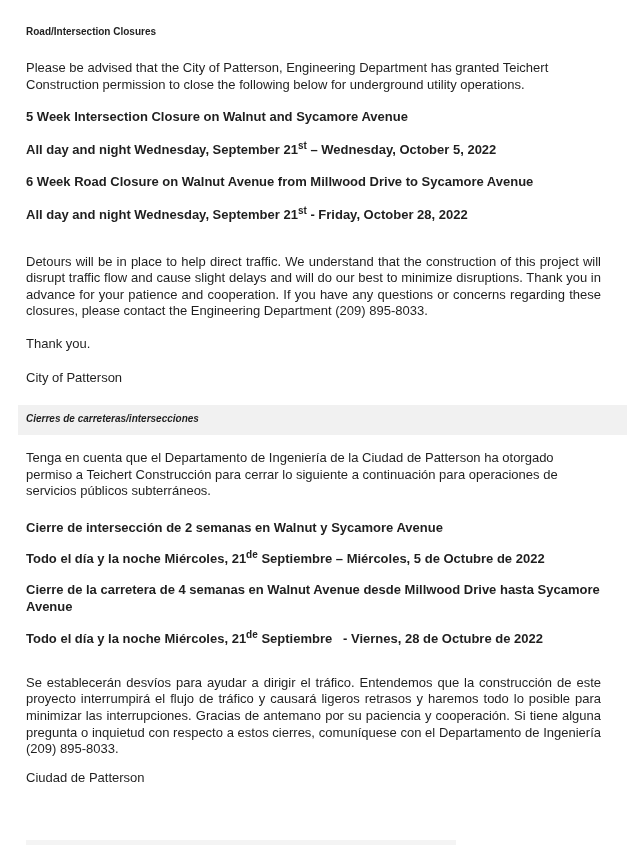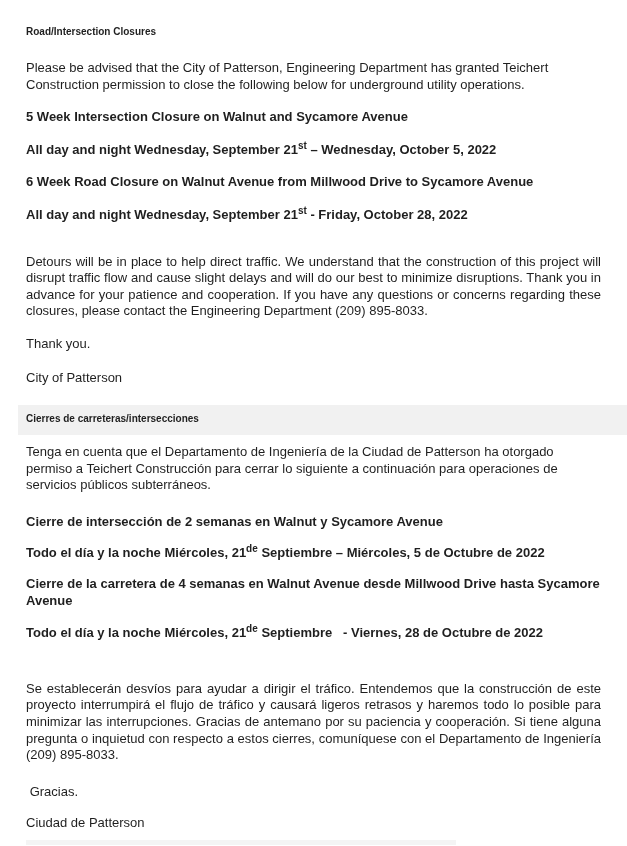--- a/index.html
+++ b/index.html
@@ -22,33 +22,34 @@
   }
   p{margin:0;}
   .intro{margin-bottom:16px;}
   .closure-title{font-weight:bold;}
   .closure-date{font-weight:bold;white-space:pre-wrap;}
   .closure-date sup{font-size:10px;line-height:0;}
   .body-justified{text-align:justify;}
   .thanks{white-space:pre-wrap;}
   .band{
     background:var(--band);
-    margin:0 -26px 9px -8px;
+    margin:0 -26px 15px -8px;
     padding:4px 0 6px 8px;
+    font-style:italic;
   }
   .band .section-heading{margin:0;}
-  .m12{margin-bottom:20px;}
+  .m12{margin-bottom:12px;}
   .m14{margin-bottom:14px;}
   .m15{margin-bottom:15px;}
   .m16{margin-bottom:16px;}
   .m17{margin-bottom:17px;}
   .m19{margin-bottom:19px;}
   .m20{margin-bottom:20px;}
   .m30{margin-bottom:30px;}
-  .m33{margin-bottom:39px;}
+  .m33{margin-bottom:27px;}
   .partial-band{
     position:absolute;left:26px;bottom:1px;width:430px;height:5px;
     background:#f4f4f4;
   }
 </style>
 </head>
 <body>
 
 <div class="doc">
 
@@ -79,19 +80,18 @@
   <p class="closure-title m14">Cierre de intersección de 2 semanas en Walnut y Sycamore Avenue</p>
 
   <p class="closure-date m15"><span>Todo el día y la noche Miércoles, 21</span><sup>de</sup><span> Septiembre – Miércoles, 5 de Octubre de 2022</span></p>
 
   <p class="closure-title m16">Cierre de la carretera de 4 semanas en Walnut Avenue desde Millwood Drive hasta Sycamore Avenue</p>
 
   <p class="closure-date m33"><span>Todo el día y la noche Miércoles, 21</span><sup>de</sup><span> Septiembre   - Viernes, 28 de Octubre de 2022</span></p>
 
   <p class="body-justified m12">Se establecerán desvíos para ayudar a dirigir el tráfico. Entendemos que la construcción de este proyecto interrumpirá el flujo de tráfico y causará ligeros retrasos y haremos todo lo posible para minimizar las interrupciones.  Gracias de antemano por su paciencia y cooperación.  Si tiene alguna pregunta o inquietud con respecto a estos cierres, comuníquese con el Departamento de Ingeniería (209) 895-8033.</p>
 
-  <p class="thanks m15"> Gracias.</p>
 
   <p class="signature">Ciudad de Patterson</p>
 
 </div>
 
 <div class="partial-band"></div>
 
 </body></html>

